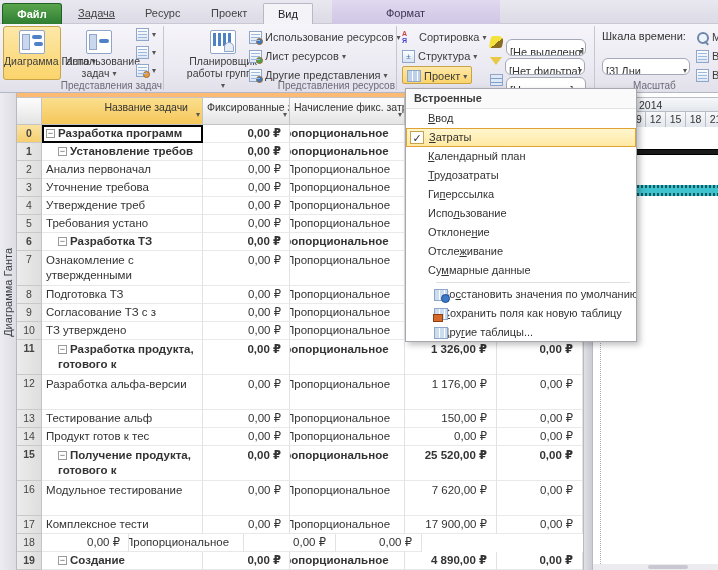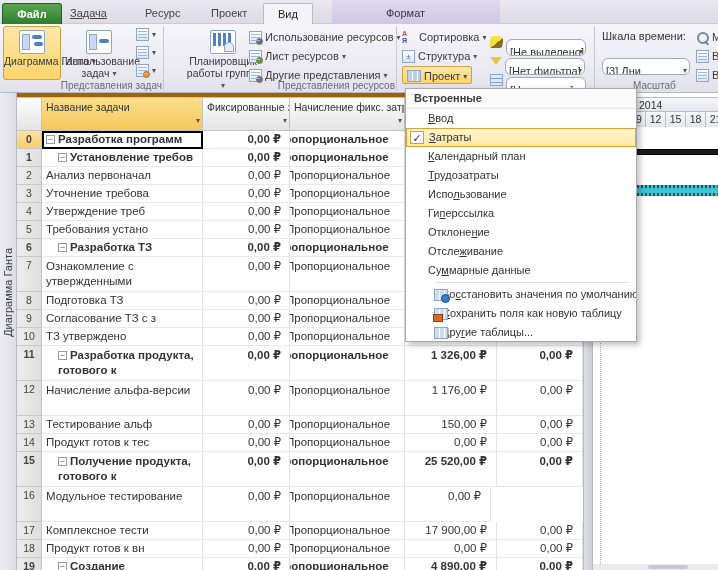--- a/index.html
+++ b/index.html
@@ -91,21 +91,21 @@
                    background:#6f87a8; transform:rotate(45deg); }
 
   
   .main { position:absolute; left:0; top:93px; width:718px; height:477px; background:#fff; }
   .viewstrip { position:absolute; left:0; top:0; width:17px; height:477px;
                background:linear-gradient(90deg,#ececf1,#dddde4); border-right:1px solid #b9b9c2; }
   .viewstrip span { position:absolute; left:2px; top:155px; writing-mode:vertical-rl;
                     transform:rotate(180deg); font-size:11px; color:#3c3c44; white-space:nowrap; }
 
   .table { position:absolute; left:17px; top:0; width:566px; height:477px; background:#fff; overflow:hidden; }
-  .thead { display:flex; height:38px; padding-top:4px; background:#a16207; }
+  .thead { display:flex; height:32px; padding-top:4px; background:#fdba74;text-align:right; }
   .hcell { border-right:1px solid #c4c4c4; border-bottom:1px solid #c4c4c4; border-top:1px solid #c4c4c4;
            background:linear-gradient(#fdfdfd,#e4e4e4); position:relative; font-size:10.5px;
            line-height:12px; padding:3px 14px 0 4px; color:#333; overflow:hidden; white-space:nowrap; }
   .hcell.sel { background:linear-gradient(#fbdf8e,#f5c75a); }
   .hnum { width:25px; padding:0; }
   .hname { width:161px; }
   .hfixed { width:87px; }
   .haccr { width:115px; }
   .hrest { flex:1; }
   .harrow { position:absolute; right:2px; bottom:3px; font-size:8px; color:#555; }
@@ -186,21 +186,21 @@
 </head>
 <body>
 
 <div class="app">
 
   <div class="tabbar">
     <div class="ctx-block">
       <div class="tab">Формат</div>
     </div>
     <div class="tab tab-file" style="text-align:center;">Файл</div>
-    <div class="tab" style="left:56px;text-decoration:underline;">Задача</div>
+    <div class="tab" style="left:64px;text-decoration:underline;">Задача</div>
     <div class="tab" style="left:131px;">Ресурс</div>
     <div class="tab" style="left:197px;">Проект</div>
     <div class="tab tab-active" style="left:263px;">Вид</div>
   </div>
 
   <div class="ribbon">
 
     <div class="rgroup" style="left:2px; width:160px;">
       <div class="bigbtn sel" style="left:1px;">
         <div class="icon24">
@@ -376,21 +376,21 @@
           <div class="trow lvl1 summary tall">
             <div class="cnum">11</div>
             <div class="tcell cname"><span class="colbox">−</span>Разработка продукта, готового к</div>
             <div class="tcell cfixed">0,00 ₽</div>
             <div class="tcell caccr"><span>Пропорциональное</span></div>
             <div class="tcell ctotal">1 326,00 ₽</div>
             <div class="tcell cbase">0,00 ₽</div>
           </div>
           <div class="trow lvl2 tall">
             <div class="cnum">12</div>
-            <div class="tcell cname">Начисление альфа-версии</div>
+            <div class="tcell cname">Разработка альфа-версии</div>
             <div class="tcell cfixed">0,00 ₽</div>
             <div class="tcell caccr"><span>Пропорциональное</span></div>
             <div class="tcell ctotal">1 176,00 ₽</div>
             <div class="tcell cbase">0,00 ₽</div>
           </div>
           <div class="trow lvl2">
             <div class="cnum">13</div>
             <div class="tcell cname">Тестирование альф</div>
             <div class="tcell cfixed">0,00 ₽</div>
             <div class="tcell caccr"><span>Пропорциональное</span></div>
@@ -411,33 +411,33 @@
             <div class="tcell cfixed">0,00 ₽</div>
             <div class="tcell caccr"><span>Пропорциональное</span></div>
             <div class="tcell ctotal">25 520,00 ₽</div>
             <div class="tcell cbase">0,00 ₽</div>
           </div>
           <div class="trow lvl2 tall">
             <div class="cnum">16</div>
             <div class="tcell cname">Модульное тестирование</div>
             <div class="tcell cfixed">0,00 ₽</div>
             <div class="tcell caccr"><span>Пропорциональное</span></div>
+            <div class="tcell ctotal">7 620,00 ₽</div>
             <div class="tcell cbase">0,00 ₽</div>
           </div>
           <div class="trow lvl2">
             <div class="cnum">17</div>
             <div class="tcell cname">Комплексное тести</div>
             <div class="tcell cfixed">0,00 ₽</div>
             <div class="tcell caccr"><span>Пропорциональное</span></div>
             <div class="tcell ctotal">17 900,00 ₽</div>
             <div class="tcell cbase">0,00 ₽</div>
           </div>
           <div class="trow lvl2">
             <div class="cnum">18</div>
-            <div class="tcell cname">Продукт готов к вн</div>
             <div class="tcell cfixed">0,00 ₽</div>
             <div class="tcell caccr"><span>Пропорциональное</span></div>
             <div class="tcell ctotal">0,00 ₽</div>
             <div class="tcell cbase">0,00 ₽</div>
           </div>
           <div class="trow lvl1 summary">
             <div class="cnum">19</div>
             <div class="tcell cname"><span class="colbox">−</span>Создание</div>
             <div class="tcell cfixed">0,00 ₽</div>
             <div class="tcell caccr"><span>Пропорциональное</span></div>
@@ -473,22 +473,22 @@
     </div>
   </div>
 
   <div class="menu">
     <div class="mhead">Встроенные</div>
     <div id="menuitems">
         <div class="mitem"><u>В</u>вод</div>
         <div class="mitem checked"><span class="mcheck">✓</span><u>З</u>атраты</div>
         <div class="mitem"><u>К</u>алендарный план</div>
         <div class="mitem"><u>Т</u>рудозатраты</div>
+        <div class="mitem">Ги<u>п</u>ерссылка</div>
         <div class="mitem">Испо<u>л</u>ьзование</div>
-        <div class="mitem">Ги<u>п</u>ерссылка</div>
         <div class="mitem">Отклоне<u>н</u>ие</div>
         <div class="mitem">Отсле<u>ж</u>ивание</div>
         <div class="mitem">Су<u>м</u>марные данные</div>
         <div class="msep"></div>
         <div class="mitem"><span class="micon mtbl reset"></span>Во<u>с</u>становить значения по умолчанию</div>
         <div class="mitem"><span class="micon mtbl save"></span><u>С</u>охранить поля как новую таблицу</div>
         <div class="mitem"><span class="micon mtbl "></span>Дру<u>г</u>ие таблицы...</div>
       </div>
   </div>
 

